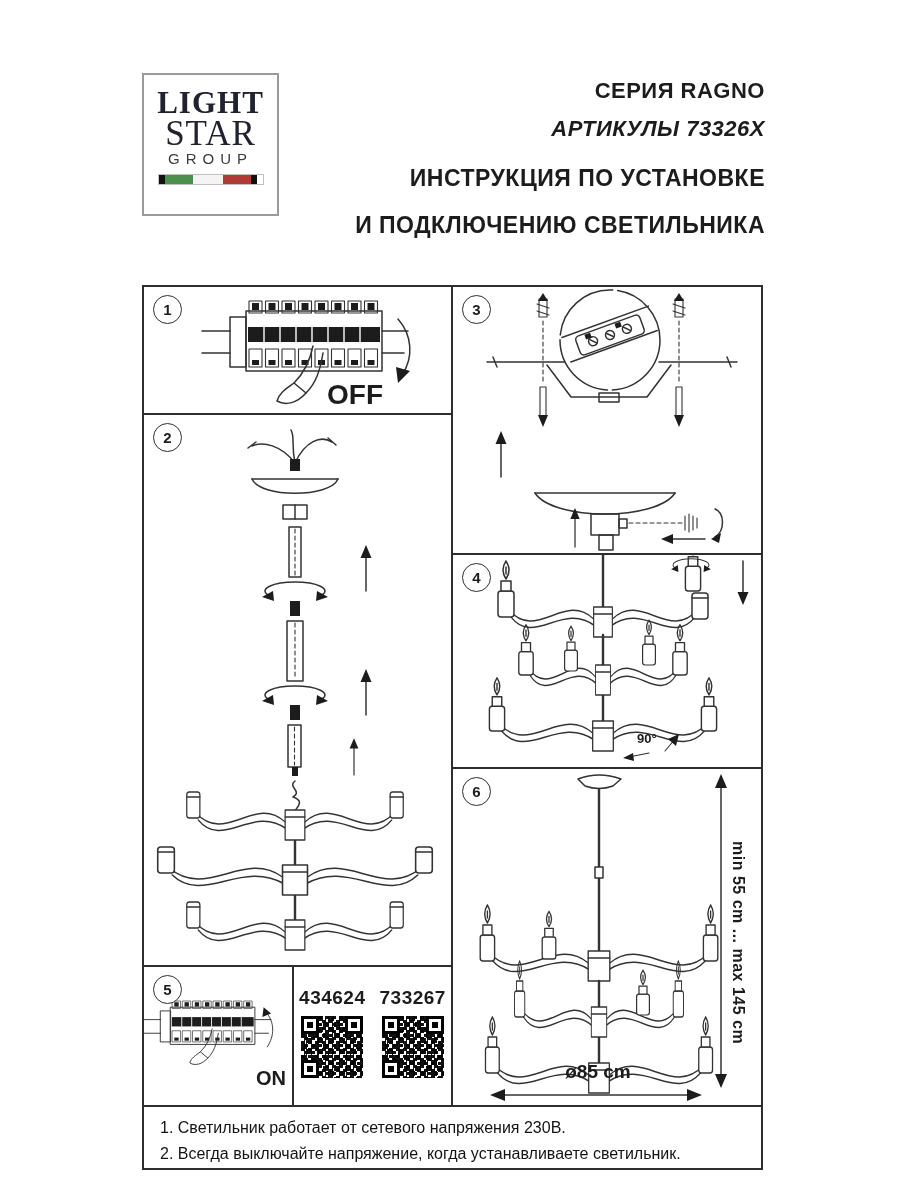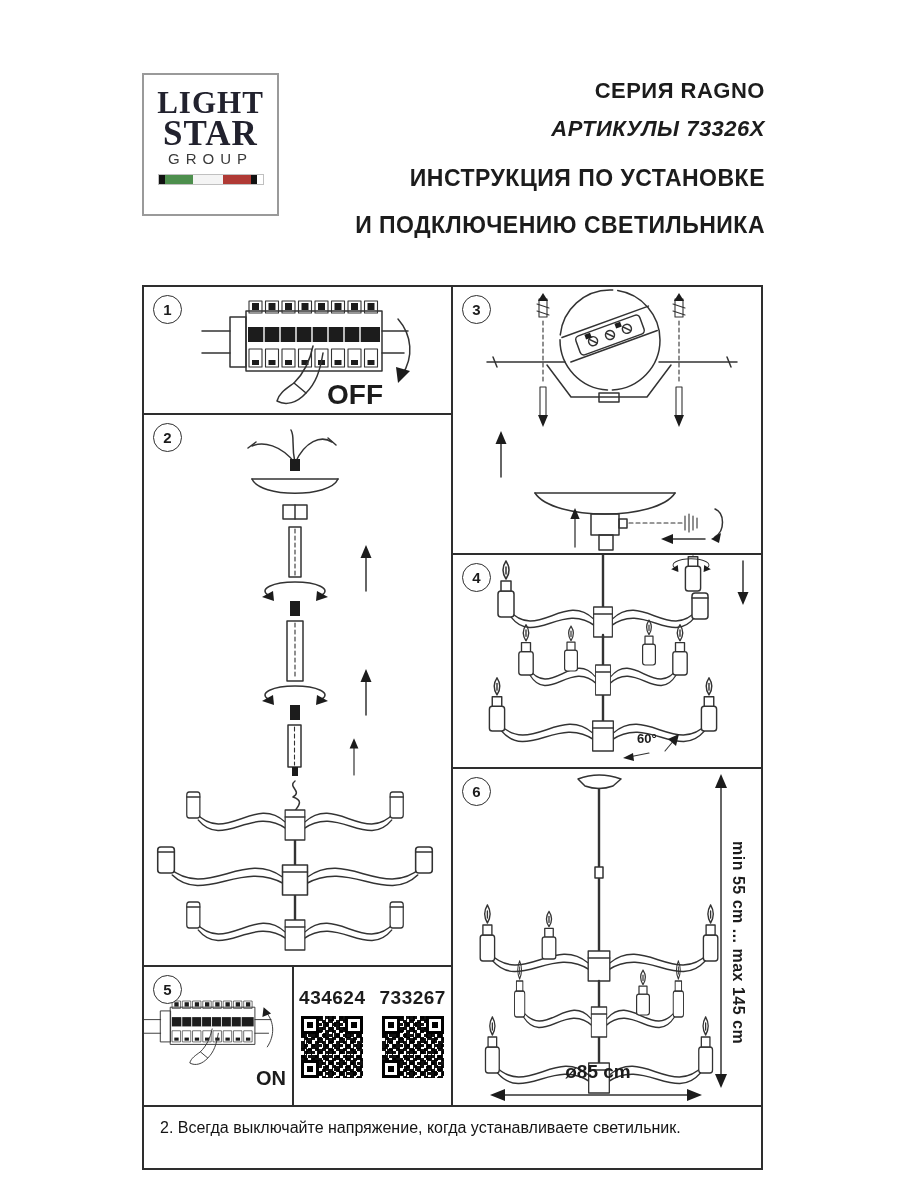--- a/index.html
+++ b/index.html
@@ -3,21 +3,21 @@
 <meta charset="utf-8">
 <style>
   html,body{margin:0;padding:0;background:#ffffff;}
   .page{position:relative;width:904px;height:1200px;background:#fff;overflow:hidden;
         font-family:"Liberation Sans",sans-serif;color:#1c1c1c;}
 
   
   .logo-box{position:absolute;left:142px;top:73px;width:137px;height:143px;
             border:2px solid #9a9a9a;box-sizing:border-box;text-align:center;padding-top:13px;}
   .logo-light{font-family:"Liberation Serif",serif;font-weight:700;font-size:31px;line-height:29px;letter-spacing:1px;color:#22222e;}
-  .logo-star{font-family:"Liberation Serif",serif;font-weight:700;font-size:35px;line-height:33px;letter-spacing:1px;color:#22222e;}
+  .logo-star{font-family:"Liberation Serif",serif;font-weight:400;font-size:35px;line-height:33px;letter-spacing:1px;color:#22222e;}
   .logo-group{font-size:15px;letter-spacing:6px;color:#3a3a3a;margin-top:0;}
   .flag{width:104px;height:9px;margin:8px auto 0;display:flex;outline:1px solid #c0c0c0;}
   .flag i{display:block;height:100%;}
   .titles{position:absolute;right:139px;top:72px;text-align:right;font-weight:700;}
   .t-series{font-size:22px;line-height:38px;letter-spacing:.5px;}
   .t-articles{font-size:22px;line-height:38px;letter-spacing:.5px;font-style:italic;}
   .t-instr{font-size:23px;line-height:31px;letter-spacing:.5px;margin-top:15px;}
 
   
   .grid{position:absolute;left:142px;top:285px;width:621px;height:885px;}
@@ -347,21 +347,21 @@
             <use href="#hub"></use>
         </g>
         <use href="#candleu" transform="translate(44,176) scale(0.95)"></use>
         <use href="#candleu" transform="translate(256,176) scale(0.95)"></use>
 
         <path class="thin" d="M196,198 L176,202"></path>
           <polygon class="fill" points="170,203 180,198 181,206"></polygon>
         <path class="thin" d="M212,196 L222,184"></path>
           <polygon class="fill" points="226,179 215,184 223,191"></polygon>
       </svg>
-      <div class="lab-90">60°</div>
+      <div class="lab-90">90°</div>
     </section>
 
     <section class="panel p5">
       <div class="stepnum">5</div>
       <svg class="diag" width="148" height="138" viewBox="0 0 148 138">
         <g transform="translate(8,34) scale(0.62)">
           <use href="#breaker"></use>
           <path d="M186,74 C198,56 198,34 184,18"></path>
           <polygon class="fill" points="180,10 178,26 192,20"></polygon>
         </g>
@@ -409,17 +409,18 @@
 
         <line x1="46" y1="326" x2="240" y2="326"></line>
         <polygon class="fill" points="37,326 52,320 52,332"></polygon>
         <polygon class="fill" points="249,326 234,320 234,332"></polygon>
       </svg>
       <div class="lab-height">min 55 cm ... max 145 cm</div>
       <div class="lab-diam">ø85 cm</div>
     </section>
 
     <section class="panel pnotes">
+      <div class="notes-line">1. Светильник работает от сетевого напряжения 230В.</div>
       <div class="notes-line">2. Всегда выключайте напряжение, когда устанавливаете светильник.</div>
     </section>
 
   </div>
 </div>
 
 </body></html>

